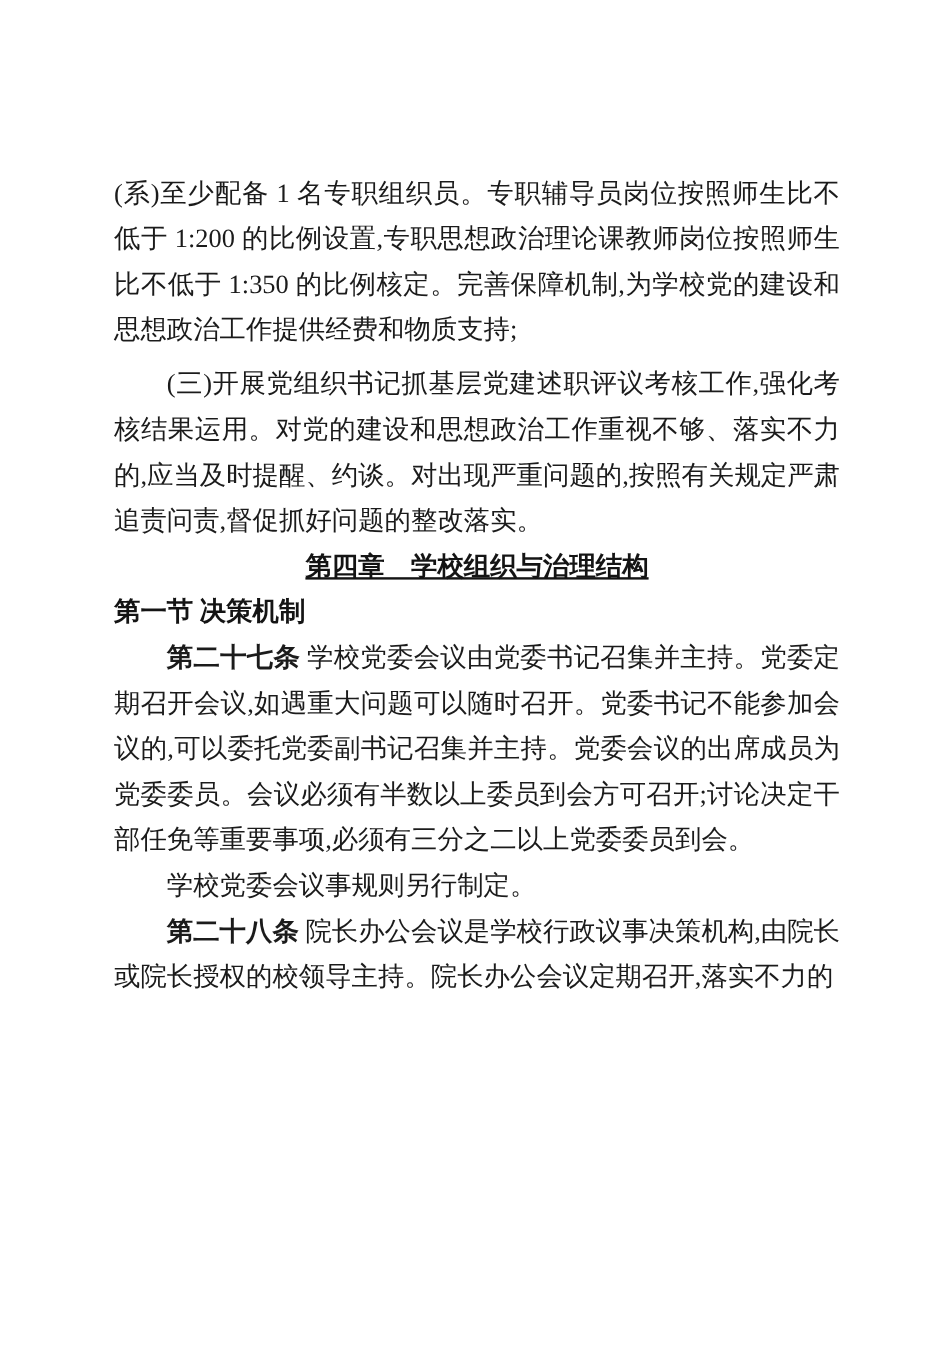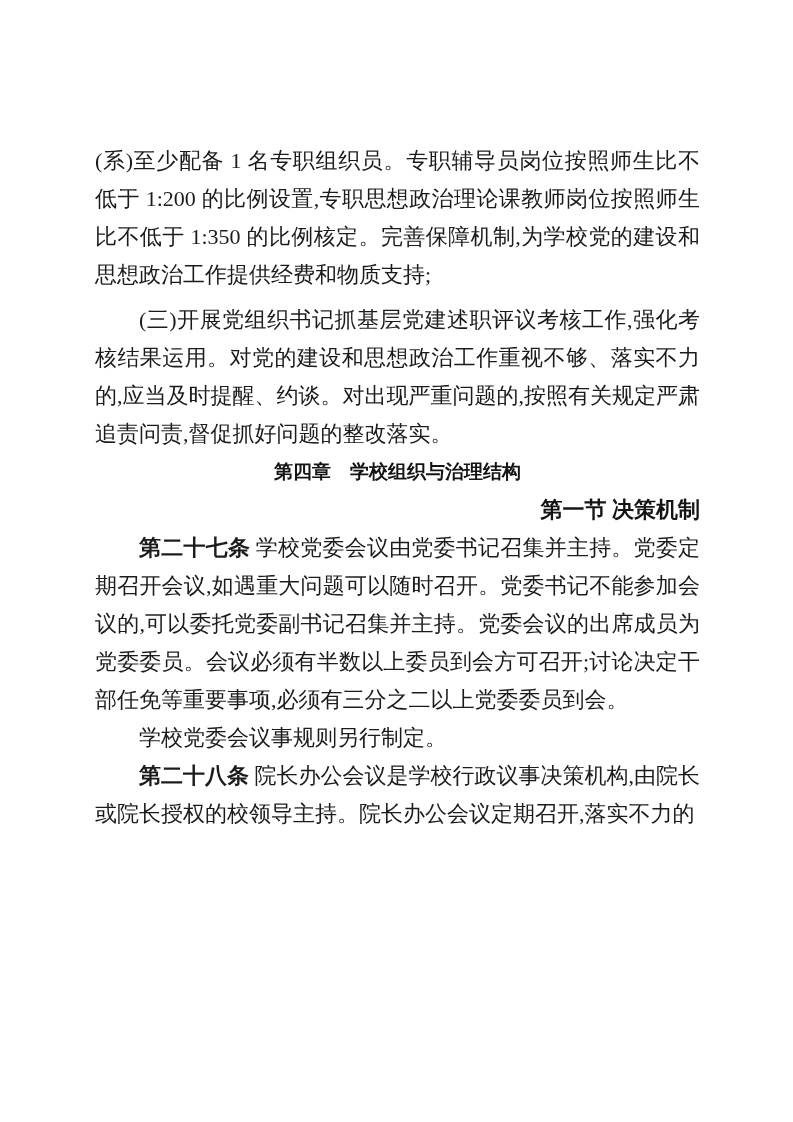--- a/index.html
+++ b/index.html
@@ -33,32 +33,33 @@
   }
   p.cont { text-indent: 0; }
   p.ind  { text-indent: 2em; }
   p.extra-gap { margin-top: 7px; }
   .article-term {
     font-weight: bold;
     font-family: "Liberation Sans", "DejaVu Sans", sans-serif;
   }
   h1.chapter {
     margin: 0;
-    font-size: 19px;
+    font-size: 22px;
     line-height: 38px;
     text-align: center;
     font-weight: bold;
     font-family: "Liberation Sans", "DejaVu Sans", sans-serif;
     color: #141414;
+    text-decoration: underline;
   }
   h2.section {
     margin: 0;
     font-size: 22px;
     line-height: 38px;
-    text-align: right;
+    text-align: left;
     font-weight: bold;
     font-family: "Liberation Serif", "DejaVu Serif", serif;
     color: #141414;
   }
   .page-number {
     position: absolute;
     left: 116px;
     top: 1038px;
     font-size: 20px;
     letter-spacing: 3px;

